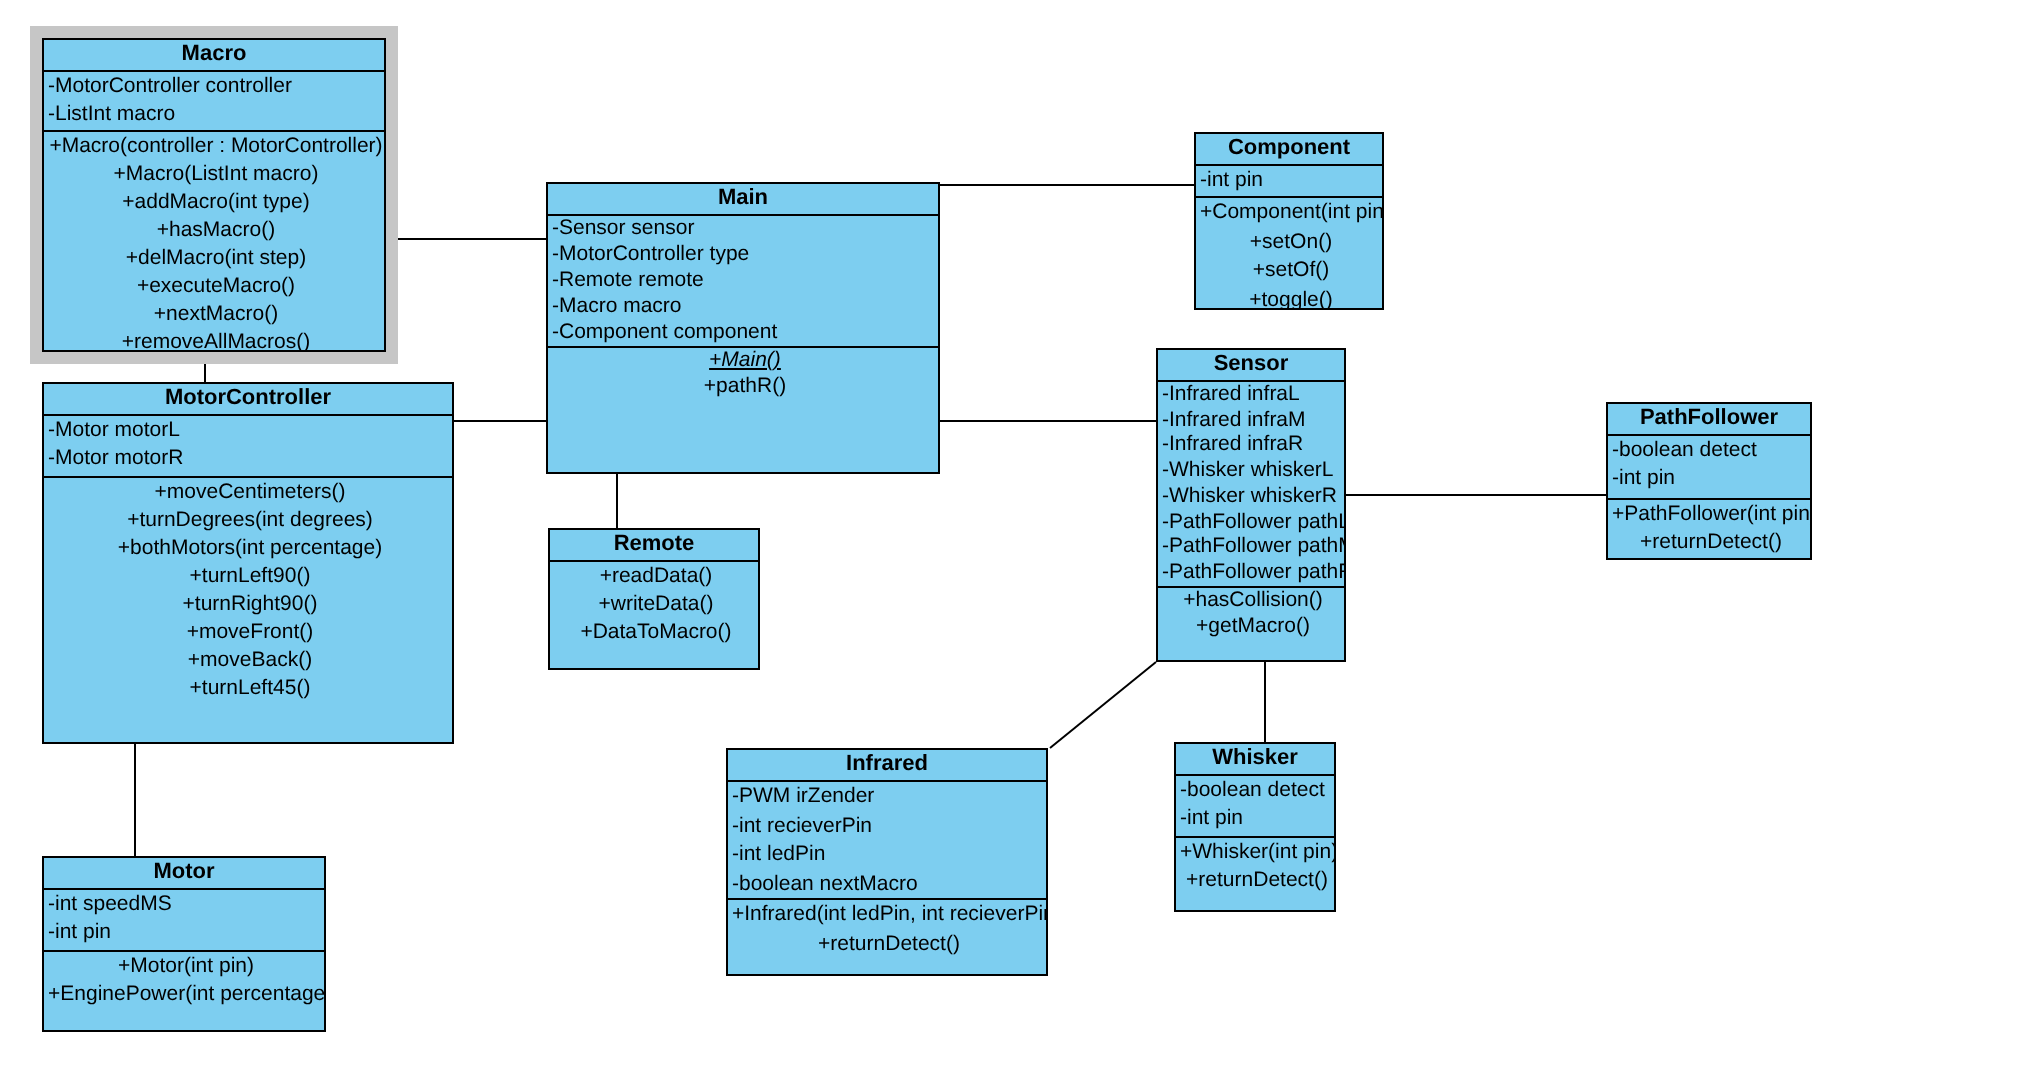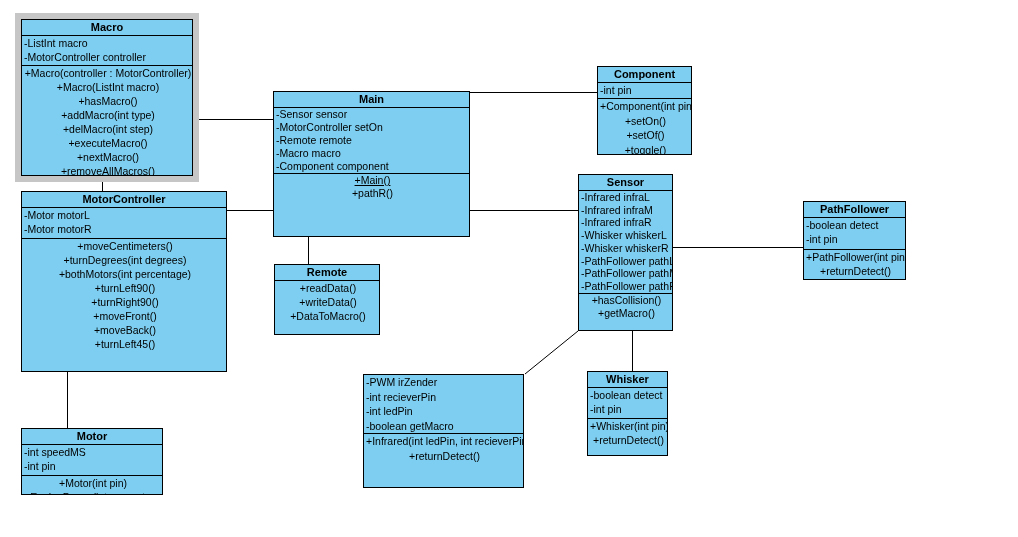--- a/index.html
+++ b/index.html
@@ -61,28 +61,28 @@
     <line x1="673" y1="247.5" x2="803" y2="247.5" shape-rendering="crispEdges"></line>
     <line x1="578" y1="331" x2="525" y2="374"></line>
     <line x1="632.5" y1="331" x2="632.5" y2="371" shape-rendering="crispEdges"></line>
   </svg>
 
   <div class="selection-frame" style="left:15px;top:13px;width:184px;height:169px"></div>
 
   <div class="uml-class" style="left:21px;top:19px;width:172px;height:157px">
     <div class="ctitle">Macro</div>
     <div class="cattrs" style="height:29px">
+        <div class="member">-MotorController controller</div>
         <div class="member">-ListInt macro</div>
-        <div class="member">-MotorController controller</div>
       </div>
     <div class="cmethods">
         <div class="member">+Macro(controller : MotorController)</div>
         <div class="member">+Macro(ListInt macro)</div>
+        <div class="member">+addMacro(int type)</div>
         <div class="member">+hasMacro()</div>
-        <div class="member">+addMacro(int type)</div>
         <div class="member">+delMacro(int step)</div>
         <div class="member">+executeMacro()</div>
         <div class="member">+nextMacro()</div>
         <div class="member">+removeAllMacros()</div>
       </div>
   </div>
 
   <div class="uml-class" style="left:21px;top:191px;width:206px;height:181px">
     <div class="ctitle">MotorController</div>
     <div class="cattrs" style="height:30px">
@@ -94,43 +94,43 @@
         <div class="member">+turnDegrees(int degrees)</div>
         <div class="member">+bothMotors(int percentage)</div>
         <div class="member">+turnLeft90()</div>
         <div class="member">+turnRight90()</div>
         <div class="member">+moveFront()</div>
         <div class="member">+moveBack()</div>
         <div class="member">+turnLeft45()</div>
       </div>
   </div>
 
-  <div class="uml-class" style="left:21px;top:428px;width:142px;height:67px">
+  <div class="uml-class" style="left:21px;top:428px;width:142px;height:88px">
     <div class="ctitle">Motor</div>
     <div class="cattrs" style="height:30px">
         <div class="member">-int speedMS</div>
         <div class="member">-int pin</div>
       </div>
     <div class="cmethods">
         <div class="member">+Motor(int pin)</div>
         <div class="member">+EnginePower(int percentage)</div>
       </div>
   </div>
 
   <div class="uml-class" style="left:273px;top:91px;width:197px;height:146px;--rowh:13px">
     <div class="ctitle">Main</div>
     <div class="cattrs" style="height:65px">
         <div class="member">-Sensor sensor</div>
-        <div class="member">-MotorController setOn</div>
+        <div class="member">-MotorController type</div>
         <div class="member">-Remote remote</div>
         <div class="member">-Macro macro</div>
         <div class="member">-Component component</div>
       </div>
     <div class="cmethods">
-        <div class="member" style="text-decoration: underline;">+Main()</div>
+        <div class="member" style="text-decoration: underline; font-style: italic;">+Main()</div>
         <div class="member">+pathR()</div>
       </div>
   </div>
 
   <div class="uml-class" style="left:274px;top:264px;width:106px;height:71px">
     <div class="ctitle">Remote</div>
     <div class="cmethods">
         <div class="member">+readData()</div>
         <div class="member">+writeData()</div>
         <div class="member">+DataToMacro()</div>
@@ -174,25 +174,26 @@
         <div class="member">-boolean detect</div>
         <div class="member">-int pin</div>
       </div>
     <div class="cmethods">
         <div class="member">+PathFollower(int pin)</div>
         <div class="member">+returnDetect()</div>
       </div>
   </div>
 
   <div class="uml-class" style="left:363px;top:374px;width:161px;height:114px;--rowh:14.5px">
+    <div class="ctitle">Infrared</div>
     <div class="cattrs" style="height:58px">
         <div class="member">-PWM irZender</div>
         <div class="member">-int recieverPin</div>
         <div class="member">-int ledPin</div>
-        <div class="member">-boolean getMacro</div>
+        <div class="member">-boolean nextMacro</div>
       </div>
     <div class="cmethods">
         <div class="member">+Infrared(int ledPin, int recieverPin)</div>
         <div class="member">+returnDetect()</div>
       </div>
   </div>
 
   <div class="uml-class" style="left:587px;top:371px;width:81px;height:85px">
     <div class="ctitle">Whisker</div>
     <div class="cattrs" style="height:30px">

